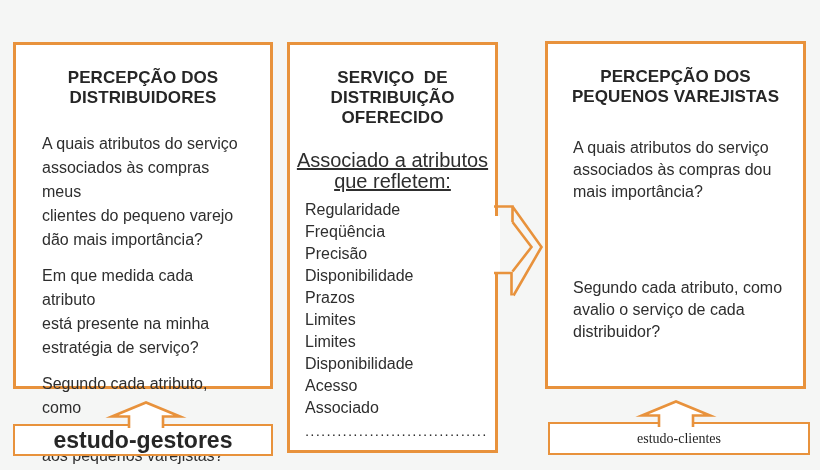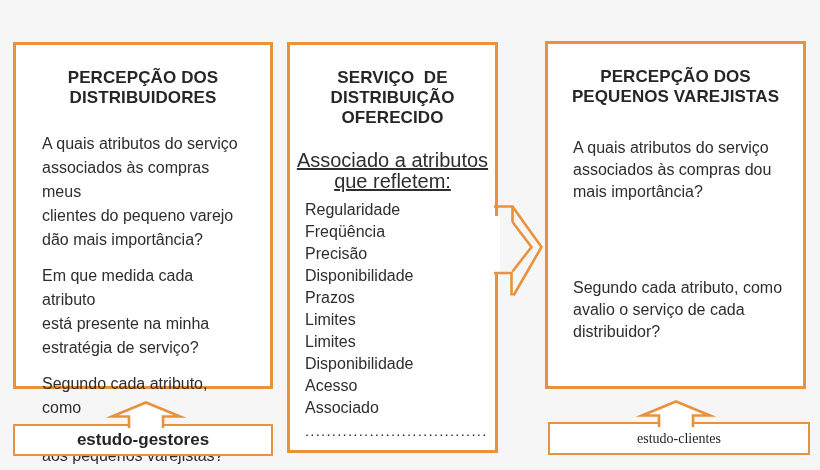--- a/index.html
+++ b/index.html
@@ -32,21 +32,21 @@
   #box-right{left:545px;top:41px;width:261px;height:348px;}
   #box-right .para{font-size:16px;line-height:22px;padding:0 8px 0 13px;}
   #box-right .p1{margin-top:30px;}
   #box-right .p2{margin-top:74px;}
   
   .label-box{
     position:absolute;background:#ffffff;border:2.5px solid #e8923c;box-sizing:border-box;
     display:flex;align-items:center;justify-content:center;
   }
   #label-left{left:13px;top:424px;width:260px;height:32px;}
-  #label-left .label-text{font-size:17px;font-weight:600;color:#262626;}
+  #label-left .label-text{font-size:23px;font-weight:600;color:#262626;}
   #label-right{left:548px;top:422px;width:262px;height:33px;}
   #label-right .label-text{font-family:"Liberation Serif",serif;font-size:14px;color:#1f1f1f;text-align:center;}
   
   #overlay{position:absolute;left:0;top:0;z-index:5;pointer-events:none;}
 </style>
 </head>
 <body>
 
 <div id="canvas">
 

